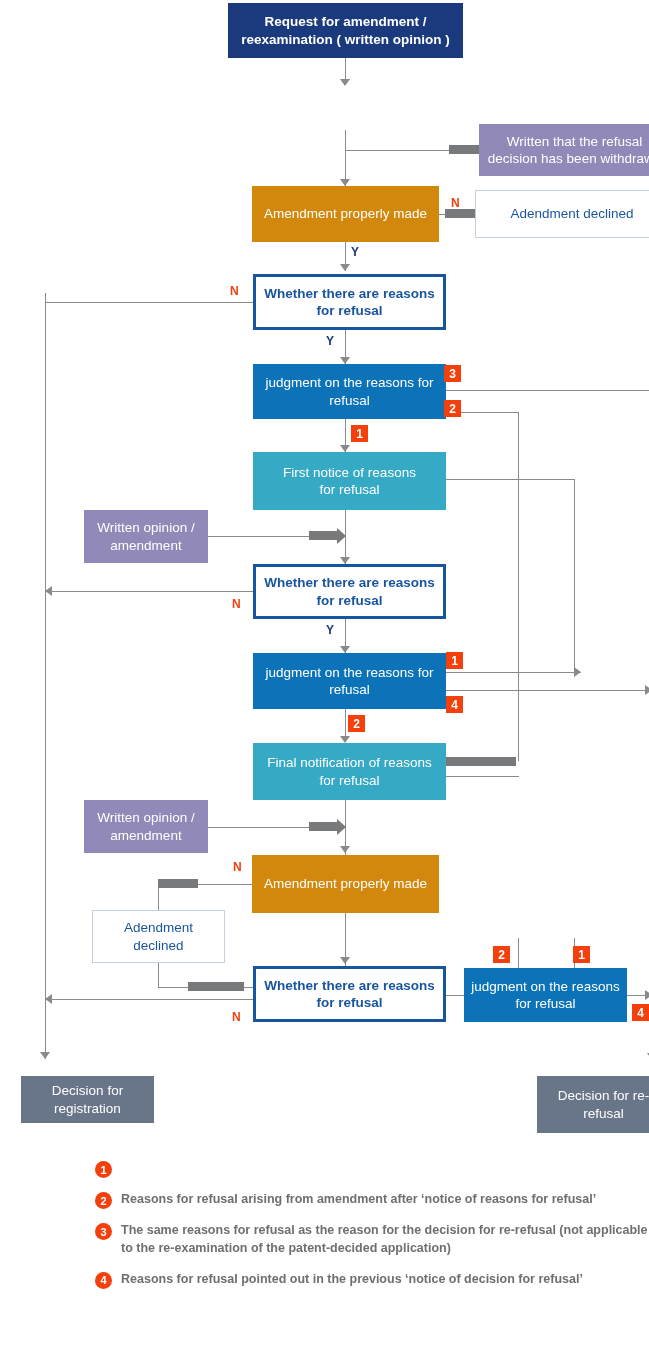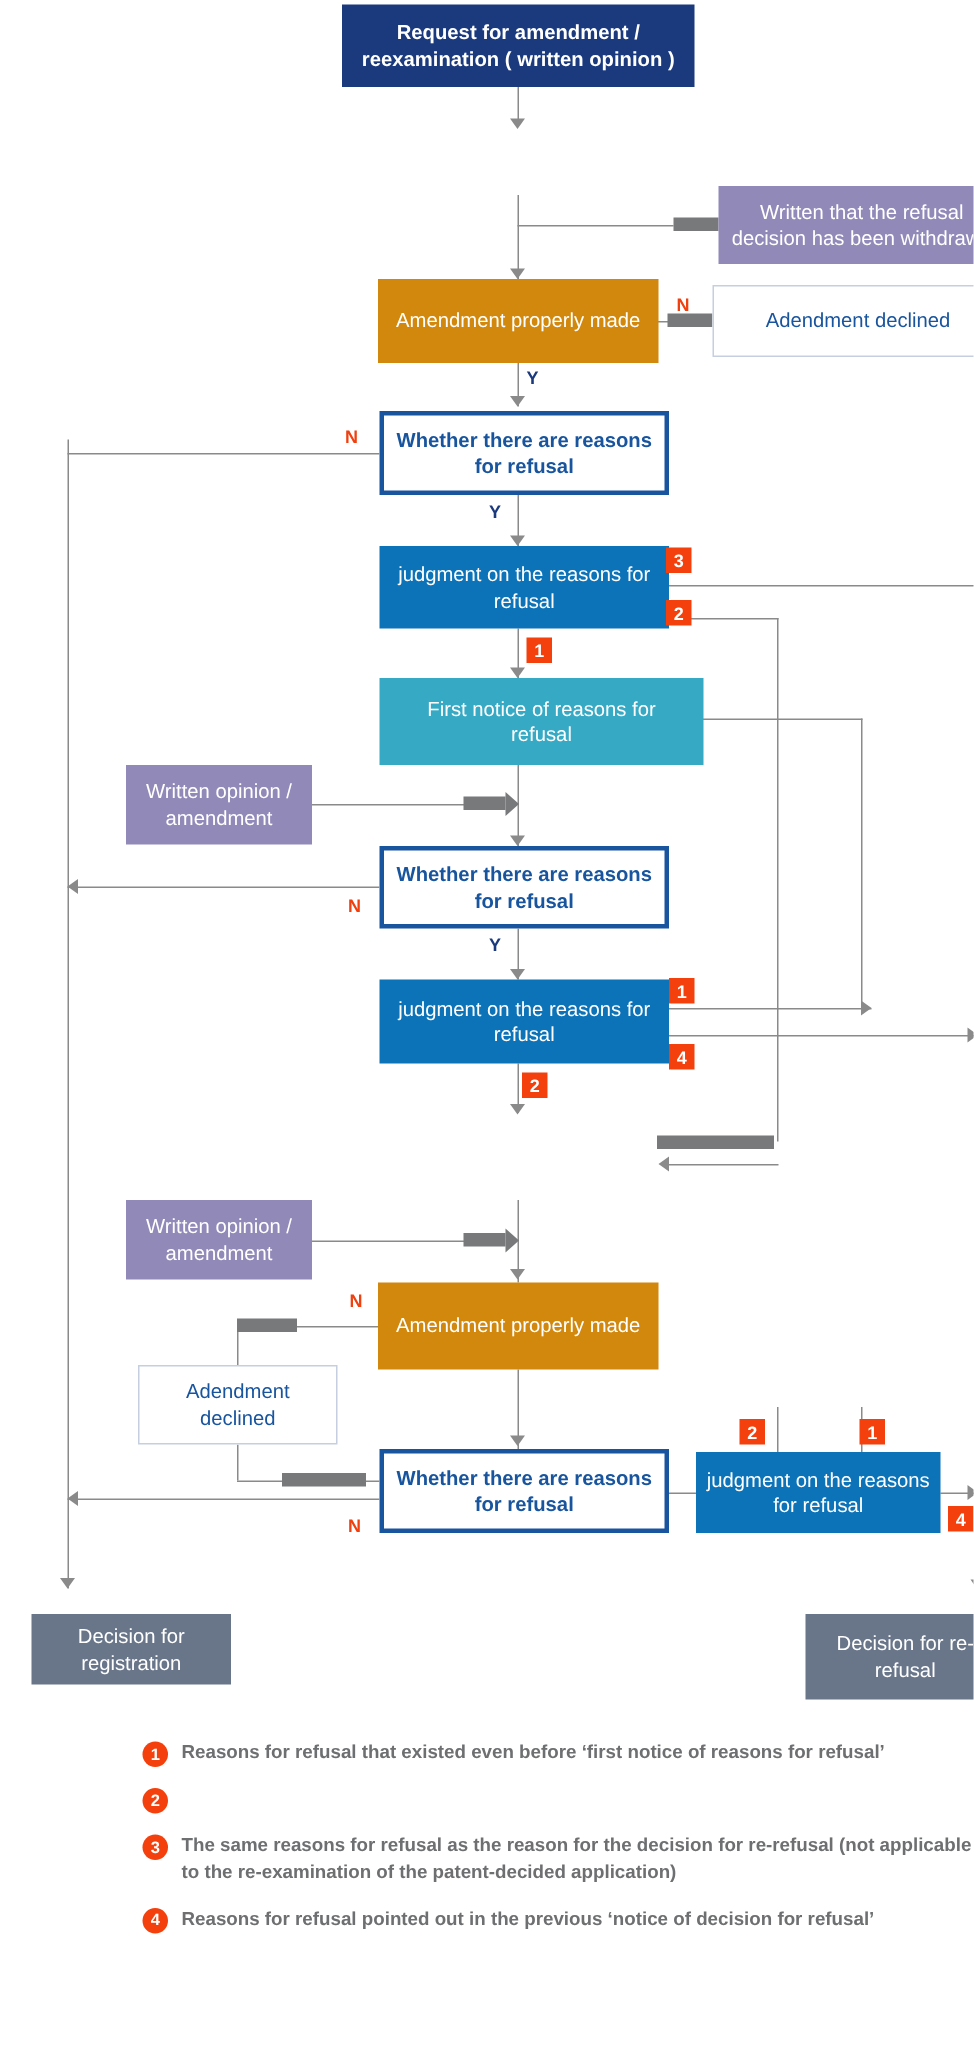--- a/index.html
+++ b/index.html
@@ -149,28 +149,29 @@
   <div class="box b-purple" style="left:458px;top:124px;width:191px;height:52px;padding:0 8px;">Written that the refusal decision has been withdrawn</div>
 
   <div class="box b-orange" style="left:231px;top:186px;width:187px;height:56px;padding:0 8px;">Amendment properly made</div>
 
   <div class="box b-white" style="left:454px;top:190px;width:194px;height:48px;padding:0 8px;">Adendment declined</div>
 
   <div class="box b-outline" style="left:232px;top:274px;width:193px;height:56px;padding:0 8px;">Whether there are reasons for refusal</div>
 
   <div class="box b-blue" style="left:232px;top:364px;width:193px;height:55px;padding:0 8px;">judgment on the reasons for refusal</div>
 
-  <div class="box b-teal" style="left:232px;top:452px;width:216px;height:58px;padding:0 24px;">First notice of reasons for refusal</div>
+  <div class="box b-teal" style="left:232px;top:452px;width:193px;height:58px;padding:0 24px;">First notice of reasons for refusal</div>
 
   <div class="box b-purple" style="left:63px;top:510px;width:124px;height:53px;padding:0 8px;">Written opinion  / amendment</div>
 
   <div class="box b-outline" style="left:232px;top:564px;width:193px;height:55px;padding:0 8px;">Whether there are reasons for refusal</div>
 
   <div class="box b-blue" style="left:232px;top:653px;width:193px;height:56px;padding:0 8px;">judgment on the reasons for refusal</div>
 
+  <div class="box b-teal" style="left:232px;top:743px;width:193px;height:57px;padding:0 8px;">Final notification of reasons for refusal</div>
 
   <div class="box b-purple" style="left:63px;top:800px;width:124px;height:53px;padding:0 8px;">Written opinion  / amendment</div>
 
   <div class="box b-orange" style="left:231px;top:855px;width:187px;height:58px;padding:0 8px;">Amendment properly made</div>
 
   <div class="box b-white" style="left:71px;top:910px;width:133px;height:53px;padding:0 8px;">Adendment declined</div>
 
   <div class="box b-outline" style="left:232px;top:966px;width:193px;height:56px;padding:0 8px;">Whether there are reasons for refusal</div>
 
   <div class="box b-blue" style="left:443px;top:968px;width:163px;height:54px;padding:0 6px;">judgment on the reasons for refusal</div>
@@ -196,24 +197,24 @@
   <div class="badge" style="left:425px;top:696px;">4</div>
   <div class="badge" style="left:327px;top:715px;">2</div>
 
   <div class="badge" style="left:472px;top:946px;">2</div>
   <div class="badge" style="left:552px;top:946px;">1</div>
   <div class="badge" style="left:611px;top:1004px;">4</div>
 
   <div id="legend">
     <div class="lgrow">
       <div class="lgnum">1</div>
-      <div class="lgtxt">Reasons for refusal  that existed even before ‘first notice of reasons for refusal’</div>
     </div>
     <div class="lgrow">
       <div class="lgnum">2</div>
+      <div class="lgtxt">Reasons for refusal arising from amendment after ‘notice of reasons for refusal’</div>
     </div>
     <div class="lgrow">
       <div class="lgnum">3</div>
       <div class="lgtxt">The same reasons for refusal as the reason for the decision for re-refusal (not applicable to the re-examination of the patent-decided application)</div>
     </div>
     <div class="lgrow">
       <div class="lgnum">4</div>
       <div class="lgtxt">Reasons for refusal pointed out in the previous ‘notice of decision for refusal’</div>
     </div>
   </div>

